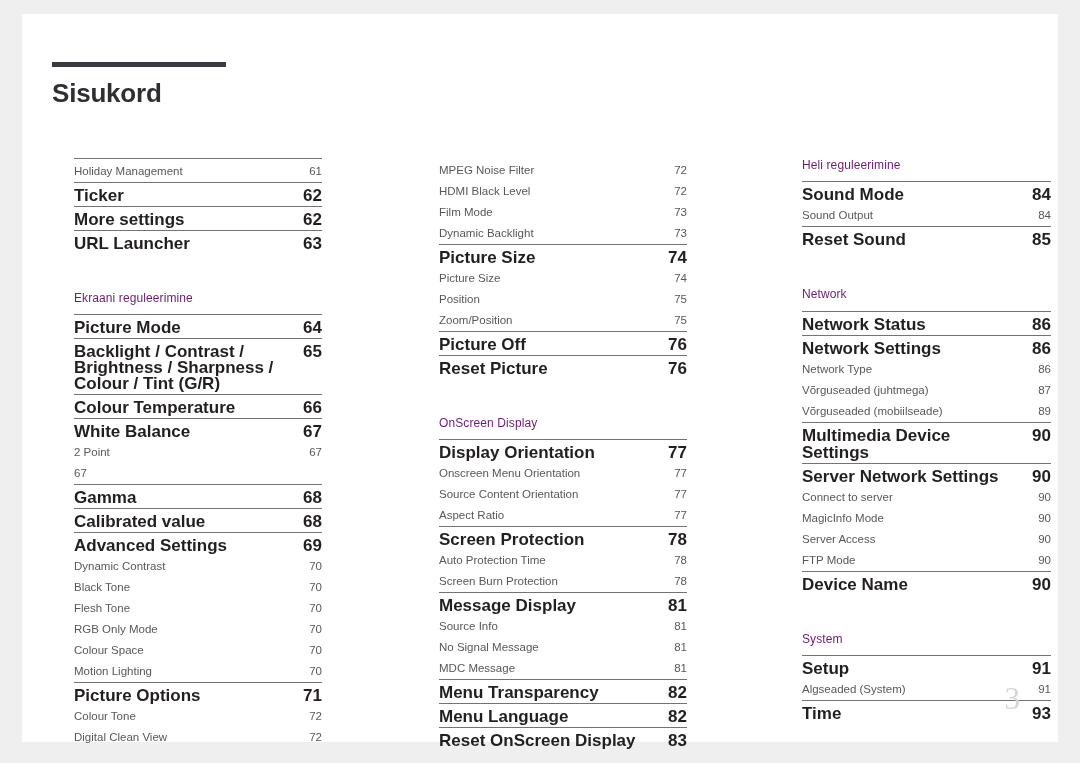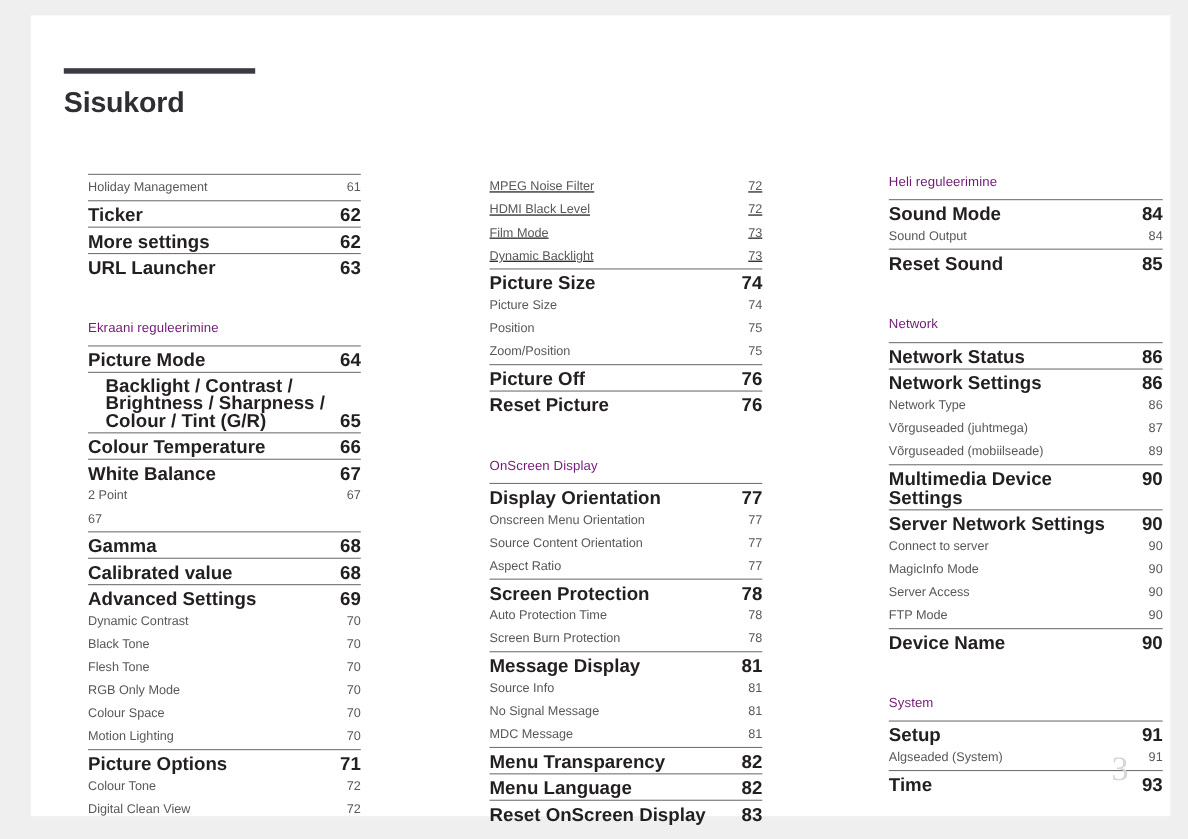--- a/index.html
+++ b/index.html
@@ -9,21 +9,21 @@
   }
   body {
     width: 1080px;
     height: 763px;
     background: #efefef;
     font-family: "Liberation Sans", sans-serif;
     overflow: hidden;
   }
   .page-sheet {
     position: absolute;
-    left: 28px;
+    left: 22px;
     top: 14px;
     width: 1036px;
     height: 728px;
     background: #ffffff;
   }
   .page-inner {
     position: absolute;
     left: 30px;
     top: 48px;
     right: 8px;
@@ -104,22 +104,20 @@
   .entry.minor .lbl,
   .entry.minor .pg {
     font-weight: normal;
     color: #58585b;
     font-size: 11.5px;
   }
   .entry.major.wrap .lbl {
     line-height: 16px;
   }
   .entry.major.wrap {
-    align-items: flex-end;
-    margin-left: 16px;
   }
 
   
   .folio {
     position: absolute;
     right: 30px;
     bottom: 28px;
     font-size: 31px;
     color: #d6d6da;
     font-weight: normal;
@@ -245,21 +243,21 @@
               <span class="lbl">Colour Tone</span>
               <span class="pg">72</span>
             </div>
             <div class="entry minor">
               <span class="lbl">Digital Clean View</span>
               <span class="pg">72</span>
             </div>
           </div>
         </div>
       <div class="col col-2">
-          <div class="group" style="border-top: none; text-decoration: underline;">
+          <div class="group" style="border-top: none;">
             <div class="entry minor">
               <span class="lbl">MPEG Noise Filter</span>
               <span class="pg">72</span>
             </div>
             <div class="entry minor">
               <span class="lbl">HDMI Black Level</span>
               <span class="pg">72</span>
             </div>
             <div class="entry minor">
               <span class="lbl">Film Mode</span>

